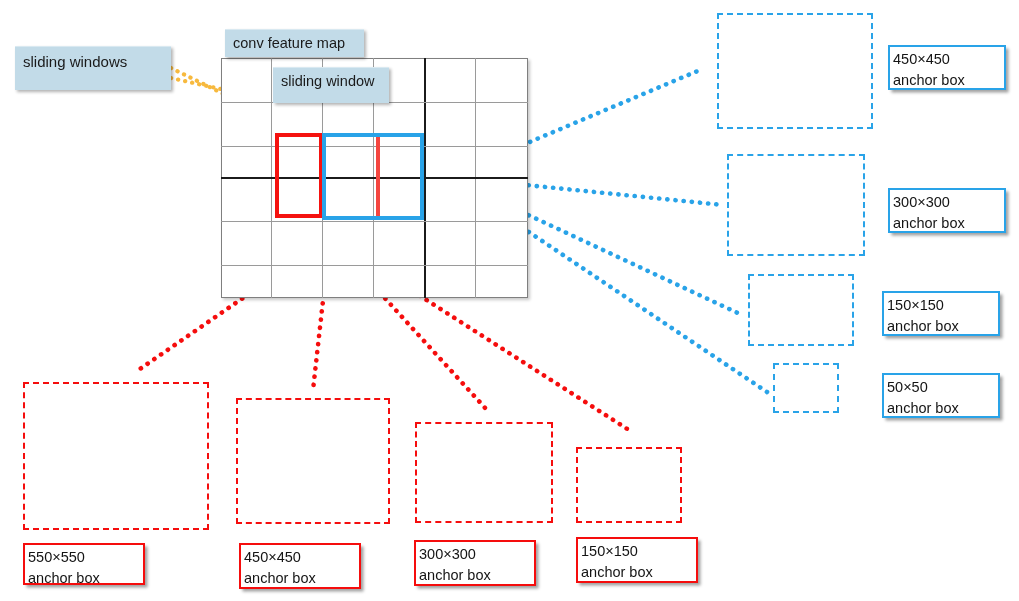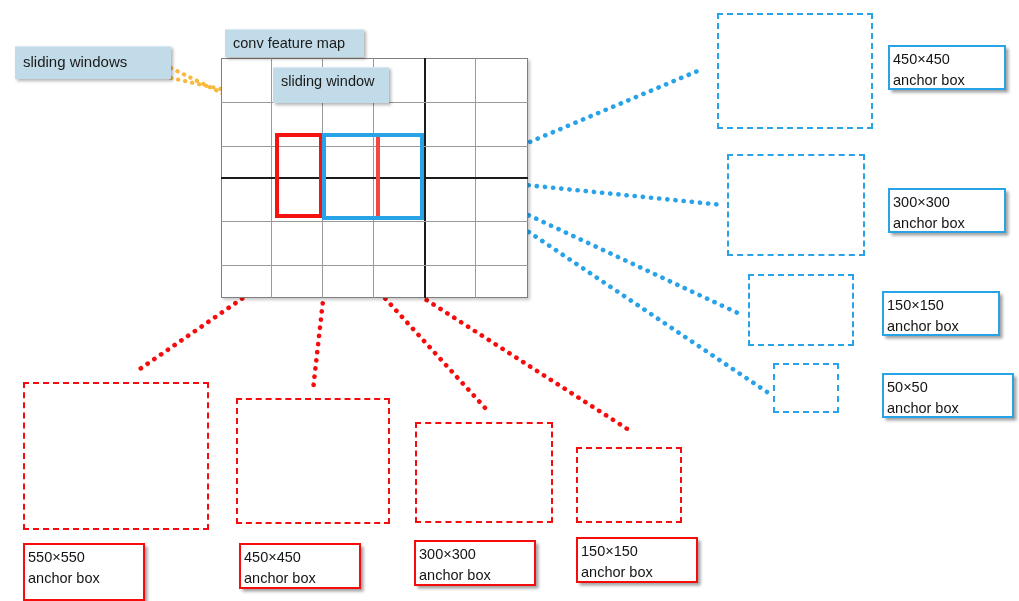--- a/index.html
+++ b/index.html
@@ -112,21 +112,21 @@
     <div class="gline h" style="top:163px;"></div>
     <div class="gline h" style="top:207px;"></div>
   </div>
 
   <div class="win red" style="left:275px;top:133px;width:48px;height:85px;"></div>
 
   <div class="win-redline" style="left:376px;top:137px;width:4px;height:79px;"></div>
 
   <div class="win blue" style="left:322px;top:133px;width:102px;height:87px;"></div>
 
-  <div class="callout" style="left:15px;top:46px;width:156px;height:33px;">
+  <div class="callout" style="left:15px;top:46px;width:156px;height:44px;">
     <span>sliding windows</span>
   </div>
 
   <div class="callout" style="left:225px;top:29px;width:139px;height:28px;font-size:14.5px;padding-top:6px;">
     <span>conv feature map</span>
   </div>
 
   <div class="callout" style="left:273px;top:67px;width:116px;height:36px;font-size:14.5px;padding-top:6px;">
     <span>sliding window</span>
   </div>
@@ -141,31 +141,31 @@
     <span class="l2">anchor box</span>
   </div>
   <div class="legend blue" style="left:888px;top:188px;width:118px;height:45px;">
     <span class="l1">300×300</span>
     <span class="l2">anchor box</span>
   </div>
   <div class="legend blue" style="left:882px;top:291px;width:118px;height:45px;">
     <span class="l1">150×150</span>
     <span class="l2">anchor box</span>
   </div>
-  <div class="legend blue" style="left:882px;top:373px;width:132px;height:45px;">
+  <div class="legend blue" style="left:882px;top:373px;width:118px;height:45px;">
     <span class="l1">50×50</span>
     <span class="l2">anchor box</span>
   </div>
 
   <div class="anchor red" style="left:23px;top:382px;width:186px;height:148px;"></div>
   <div class="anchor red" style="left:236px;top:398px;width:154px;height:126px;"></div>
   <div class="anchor red" style="left:415px;top:422px;width:138px;height:101px;"></div>
   <div class="anchor red" style="left:576px;top:447px;width:106px;height:76px;"></div>
 
-  <div class="legend red" style="left:23px;top:543px;width:122px;height:58px;">
+  <div class="legend red" style="left:23px;top:543px;width:122px;height:42px;">
     <span class="l1">550×550</span>
     <span class="l2">anchor box</span>
   </div>
   <div class="legend red" style="left:239px;top:543px;width:122px;height:46px;">
     <span class="l1">450×450</span>
     <span class="l2">anchor box</span>
   </div>
   <div class="legend red" style="left:414px;top:540px;width:122px;height:46px;">
     <span class="l1">300×300</span>
     <span class="l2">anchor box</span>

